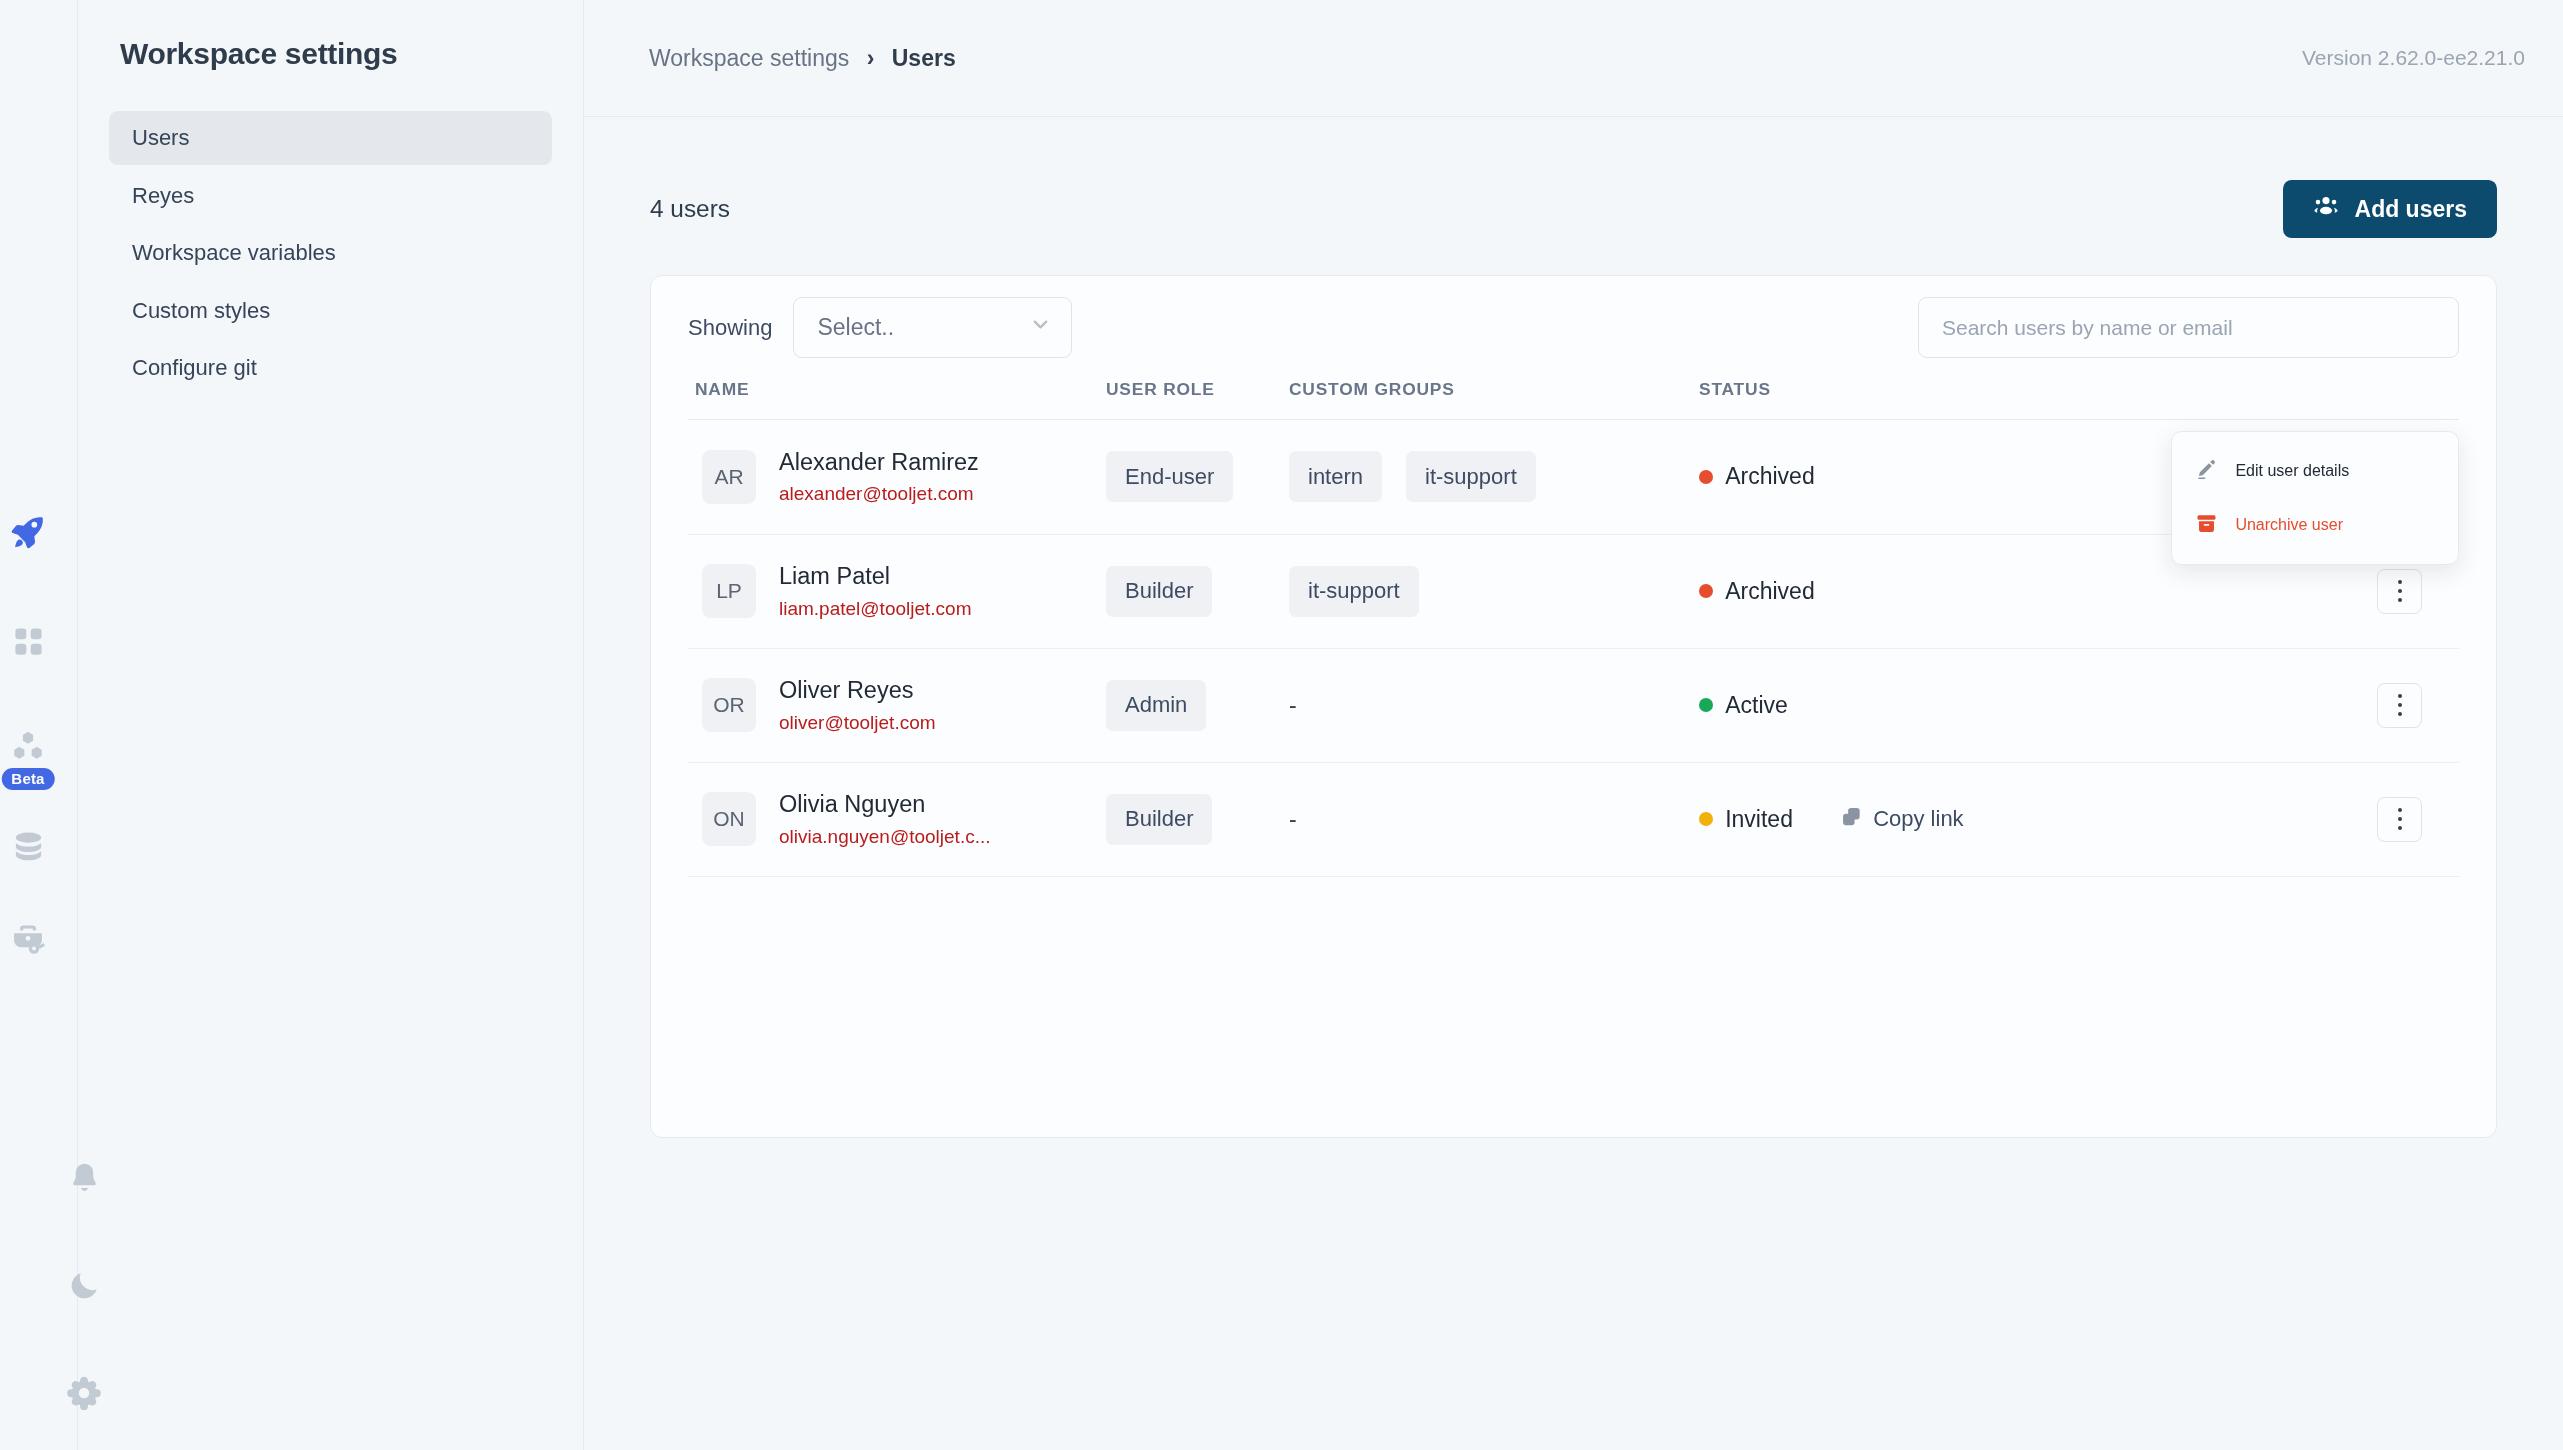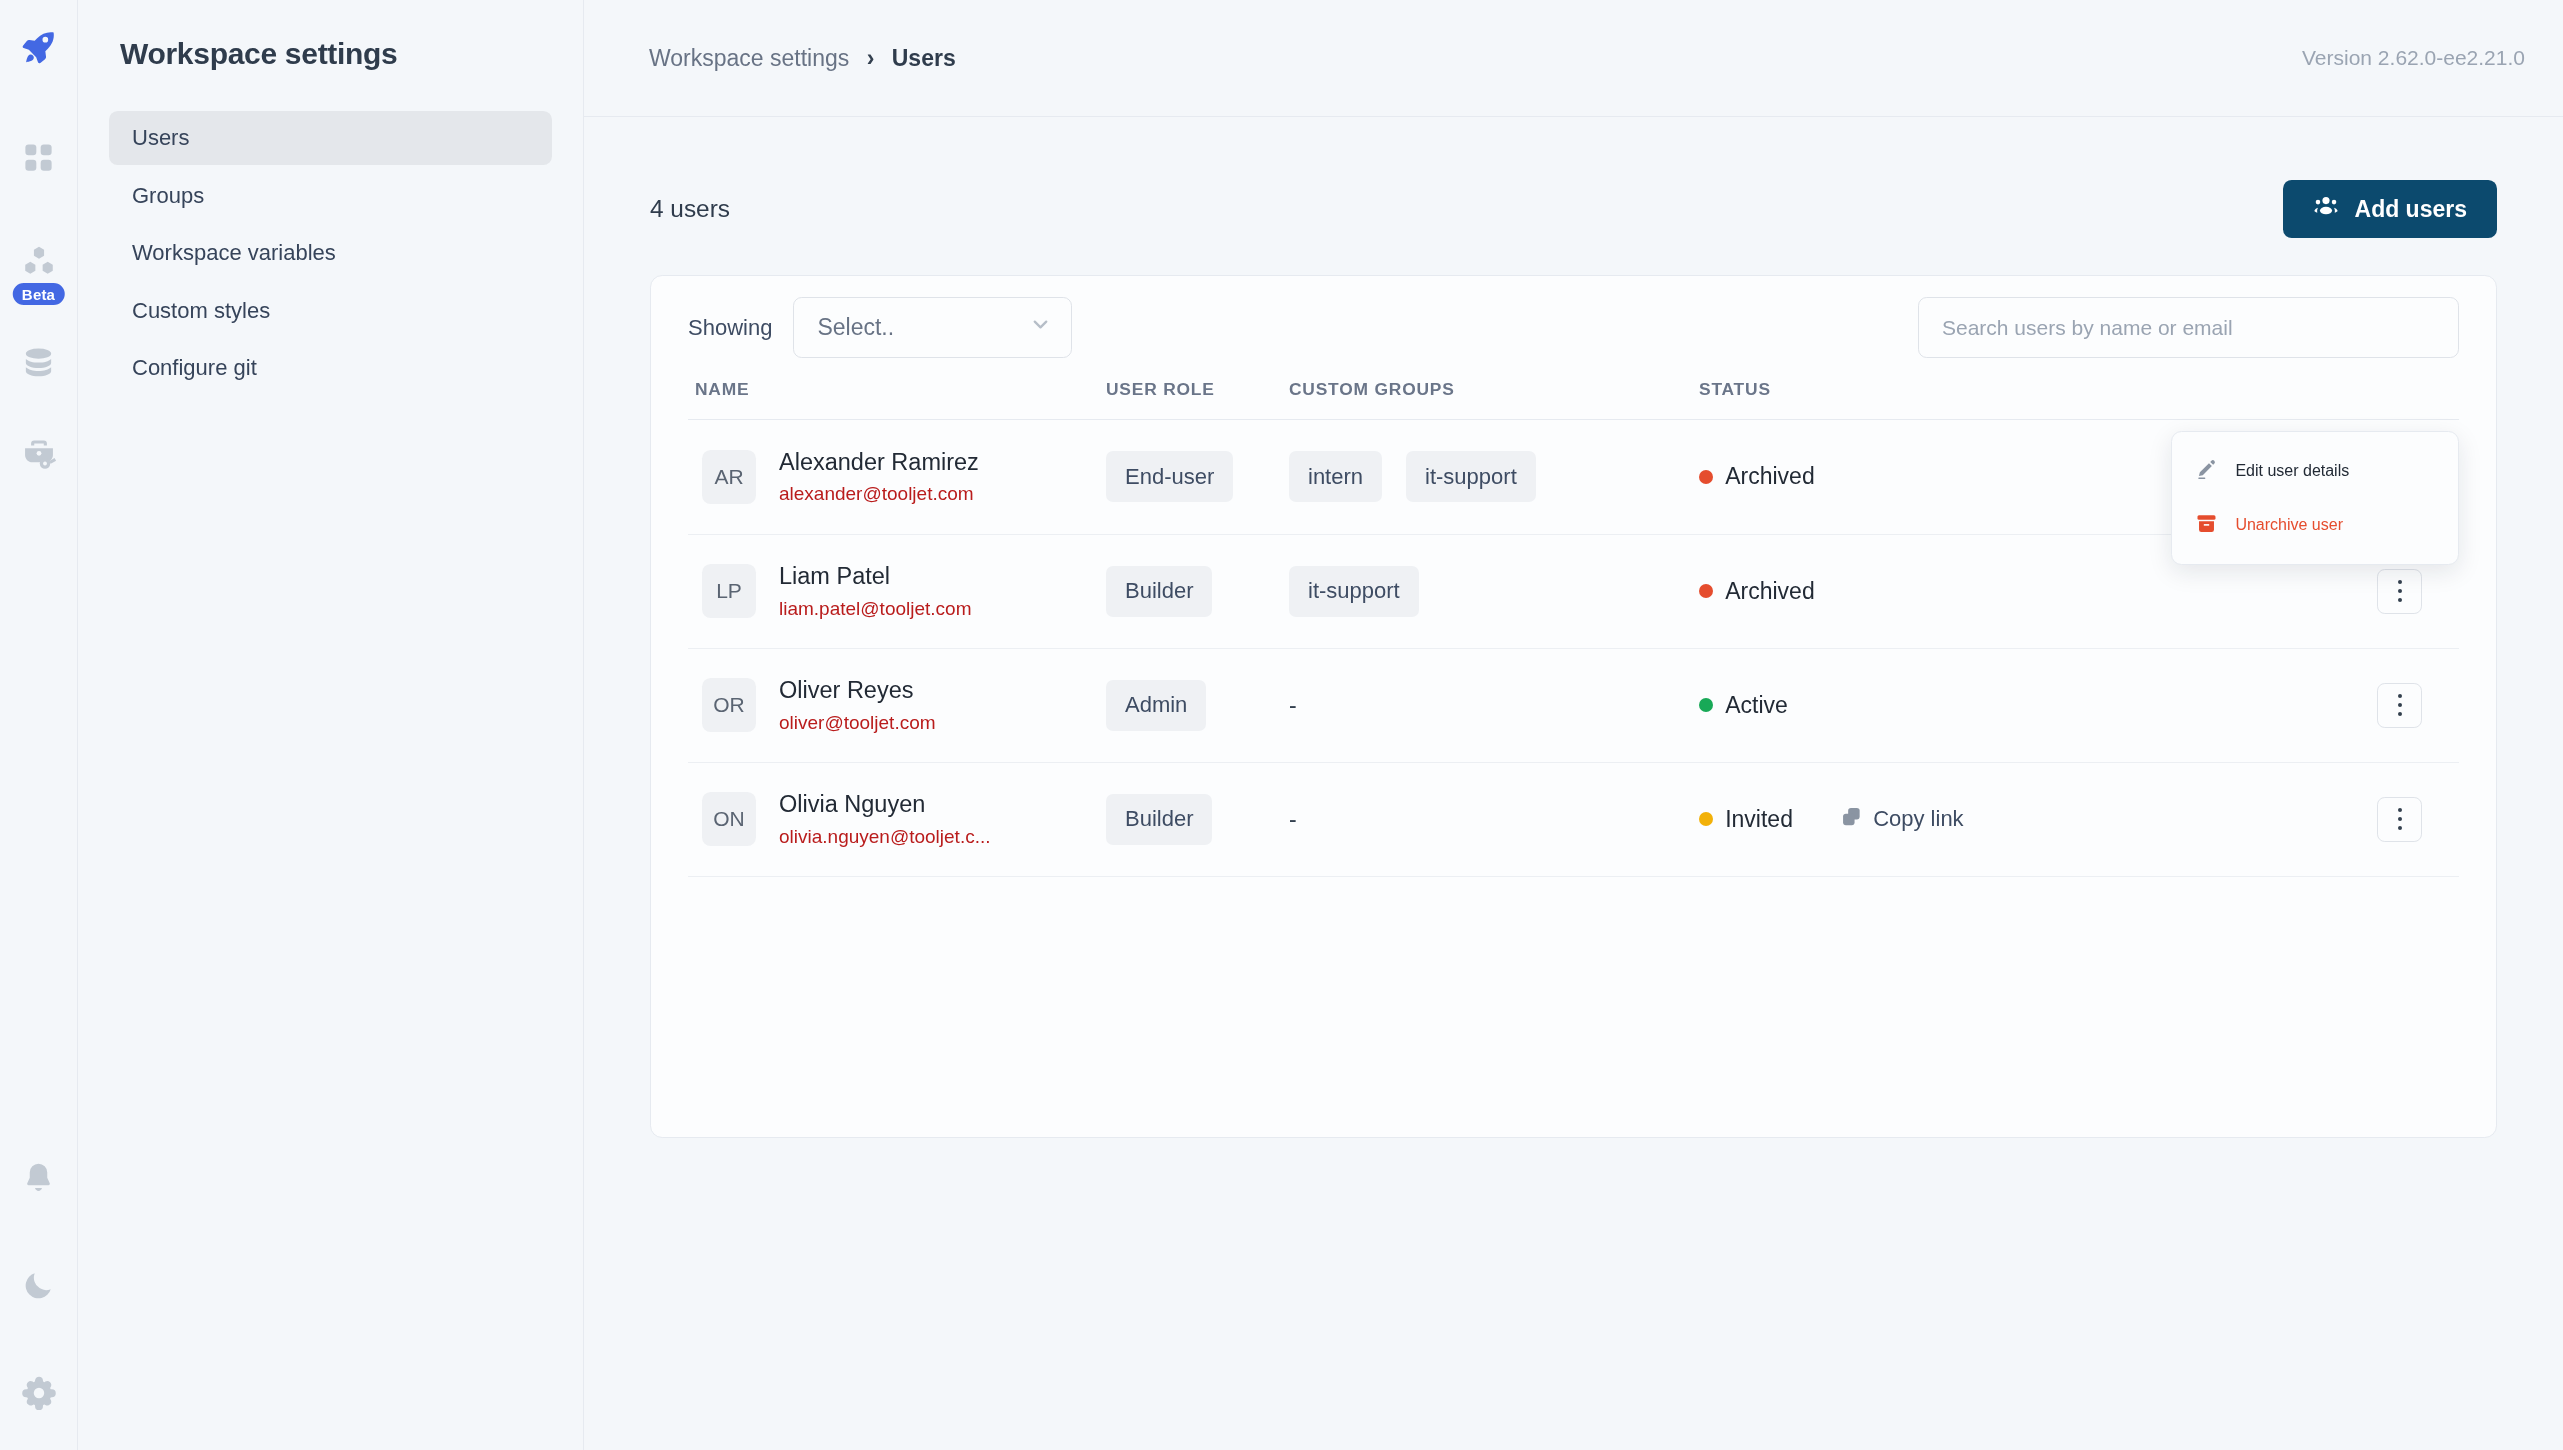--- a/index.html
+++ b/index.html
@@ -9,21 +9,21 @@
     background: #F4F7FA;
     overflow: hidden;
   }
   .app { display: flex; width: 2563px; height: 1451px; }
 
   
   .rail {
     width: 78px; height: 100%;
     background: #F4F7FA;
     border-right: 1.7px solid #E6EAF0;
-    display: flex; flex-direction: column; align-items: center;
+    display: flex; flex-direction: row; align-items: center;
     flex: 0 0 78px;
   }
   .rail-top { padding-top: 19px; display: flex; flex-direction: column; align-items: center; }
   .rail-bottom { margin-top: auto; padding-bottom: 30px; display: flex; flex-direction: column; align-items: center; }
   .rail-item {
     width: 56px; height: 56px;
     display: flex; align-items: center; justify-content: center;
     position: relative;
   }
   .rail-gap-a { margin-top: 54px; }
@@ -274,21 +274,21 @@
     </div>
   </div>
 
   <div class="sidebar">
     <div class="sidebar-title">Workspace settings</div>
     <div class="nav">
       <div class="nav-item active">
           <span>Users</span>
         </div>
       <div class="nav-item">
-          <span>Groups</span>
+          <span>Reyes</span>
         </div>
       <div class="nav-item">
           <span>Workspace variables</span>
         </div>
       <div class="nav-item">
           <span>Custom styles</span>
         </div>
       <div class="nav-item">
           <span>Configure git</span>
         </div>

